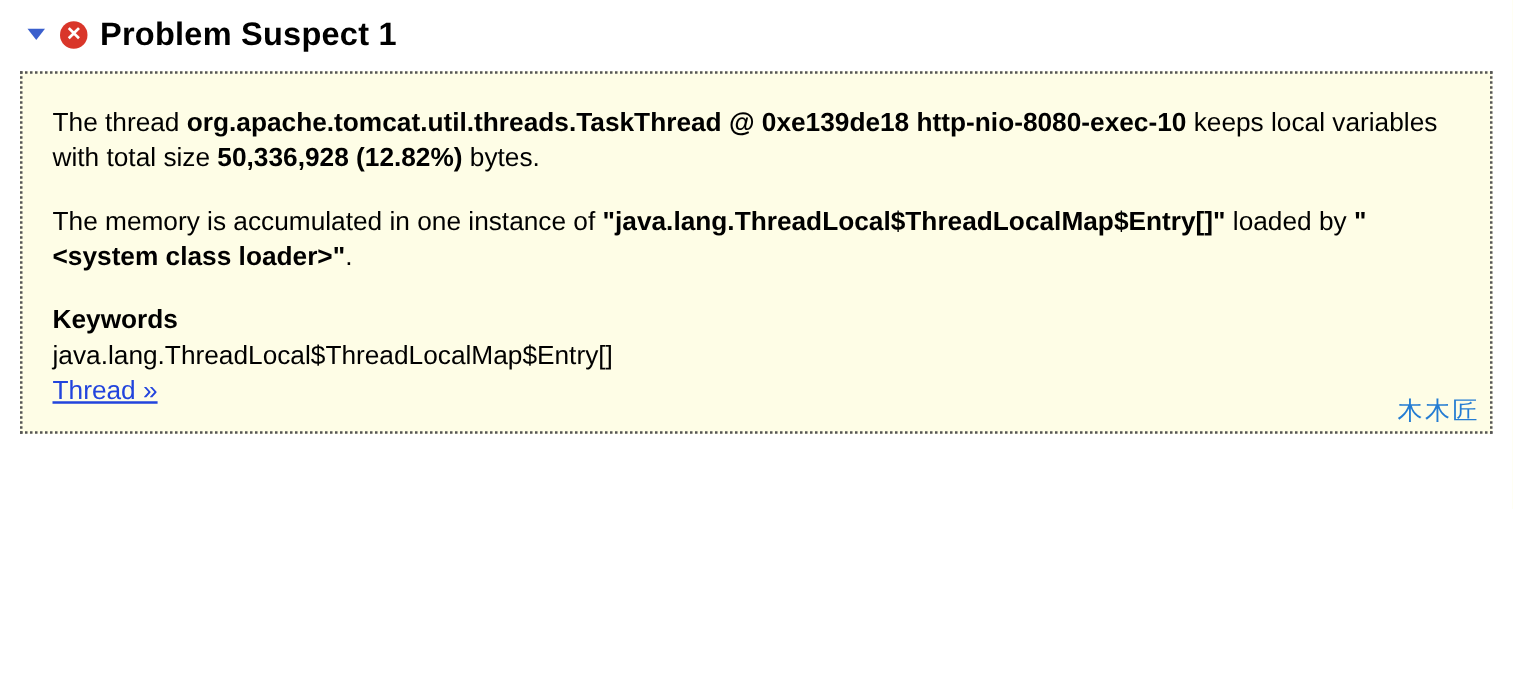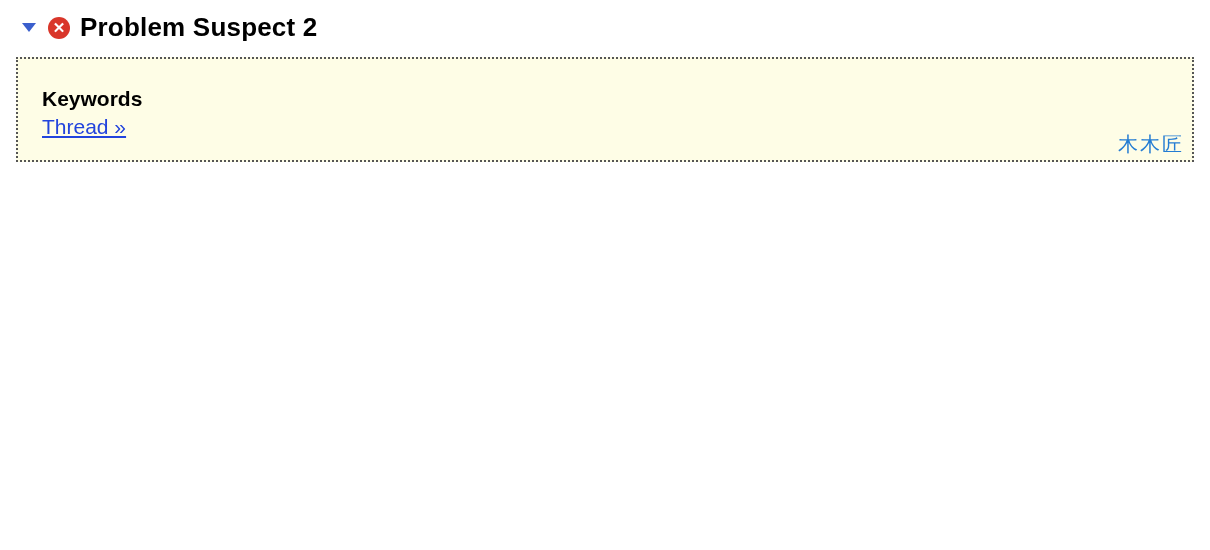--- a/index.html
+++ b/index.html
@@ -68,27 +68,34 @@
   }
 </style>
 </head>
 <body>
 
 <div class="header-row">
   <div class="toggle-arrow"></div>
   <div class="error-badge">
     <span>✕</span>
   </div>
-  <div class="section-title">Problem Suspect 2</div>
+  <div class="section-title">Problem Suspect 1</div>
 </div>
 
 <div class="panel">
 
+  <p>
+    <span>The thread </span><b>org.apache.tomcat.util.threads.TaskThread @ 0xe139de18 http-nio-8080-exec-10</b><span> keeps local variables with total size </span><b>50,336,928 (12.82%)</b><span> bytes.</span>
+  </p>
 
+  <p>
+    <span>The memory is accumulated in one instance of </span><b>"java.lang.ThreadLocal$ThreadLocalMap$Entry[]"</b><span> loaded by </span><b>"&lt;system class loader&gt;"</b><span>.</span>
+  </p>
 
 
   <div class="kw-block">
     <div class="kw-label">Keywords</div>
+    <div>java.lang.ThreadLocal$ThreadLocalMap$Entry[]</div>
     <a href="#" class="lnk">Thread »</a>
   </div>
 
   <div class="watermark">木木匠</div>
 </div>
 
 </body></html>

